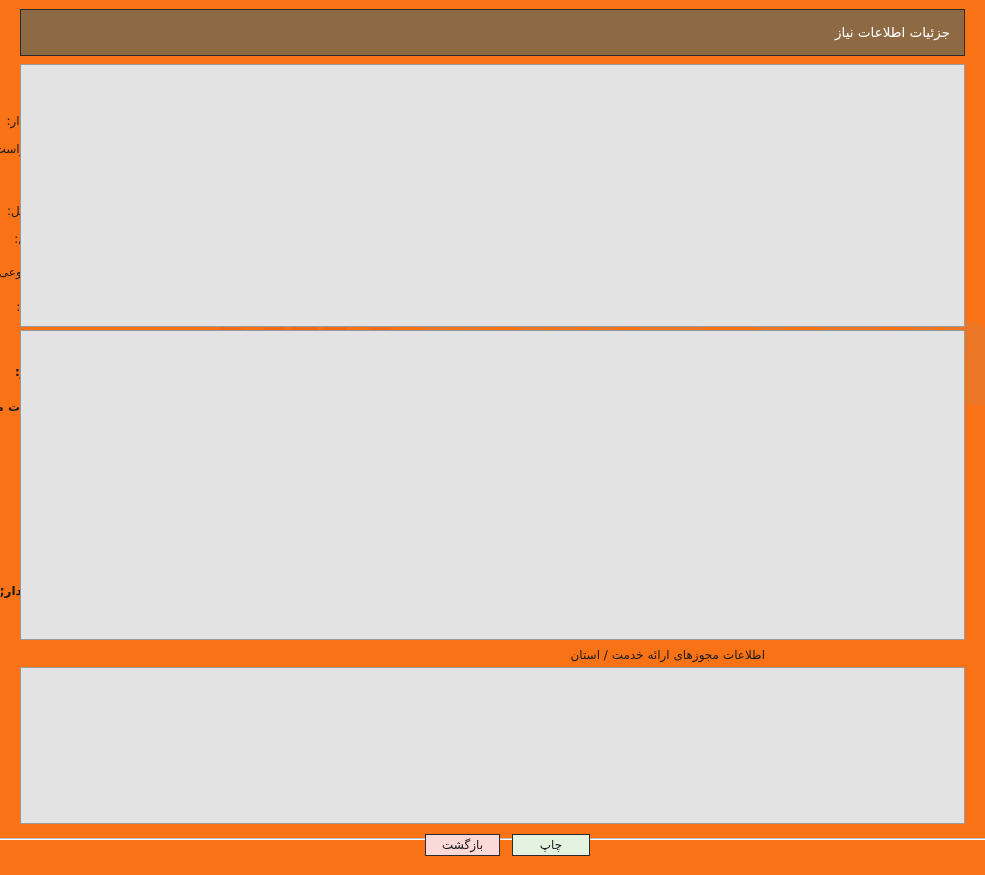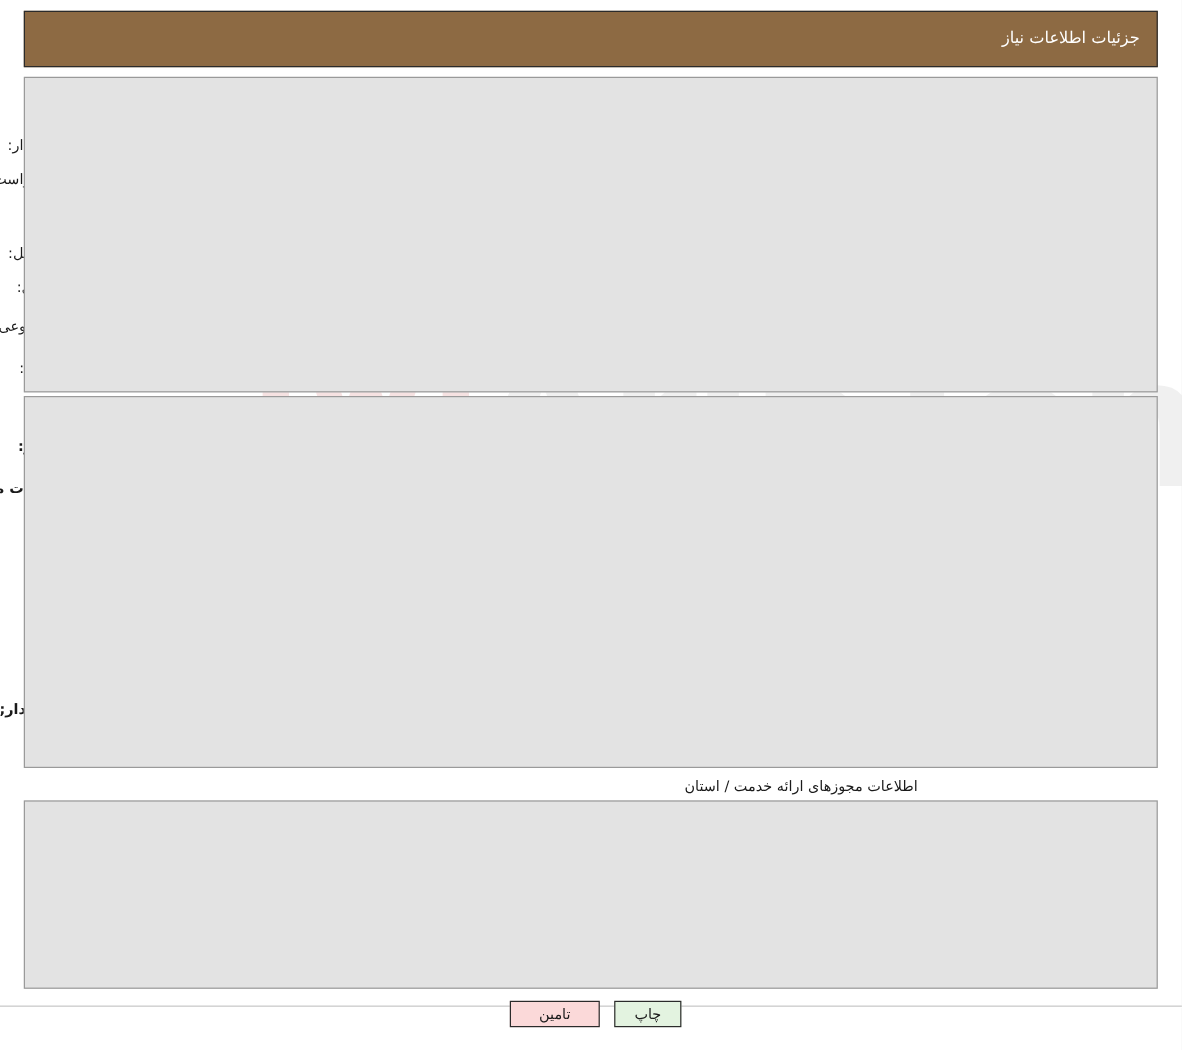--- a/index.html
+++ b/index.html
@@ -9,21 +9,21 @@
     width: 985px; height: 875px;
     background: #e3e3e3;
     font-family: "DejaVu Sans", "Liberation Sans", sans-serif;
     font-size: 12px;
     color: #1a1a1a;
     overflow: hidden;
   }
   #page {
     position: relative;
     width: 985px; height: 875px;
-    background: #ffffff;
+    background: #f97316;
     direction: rtl;
   }
 
   
   #watermark {
     position: absolute;
     left: 0; top: 170px;
     width: 985px; height: 420px;
     pointer-events: none;
     z-index: 0;
@@ -374,16 +374,16 @@
         </td>
         <td style="background:#ebebeb;">
           <button class="smallbtn" style="position:relative; display:inline-block; width:160px; height:22px;">مشاهده مجوز</button>
         </td>
       </tr>
     </tbody>
   </table>
 
   <div class="hr" style="left:0; top:838px; width:985px;"></div>
 
-  <button class="actbtn green" style="left:512px; top:834px; width:56px;">چاپ</button>
-  <button class="actbtn pink" style="left:425px; top:834px; width:75px;">تامین</button>
+  <button class="actbtn green" style="left:512px; top:834px; width:78px;">چاپ</button>
+  <button class="actbtn pink" style="left:425px; top:834px; width:75px;">بازگشت</button>
 
 </div>
 
 </body></html>

